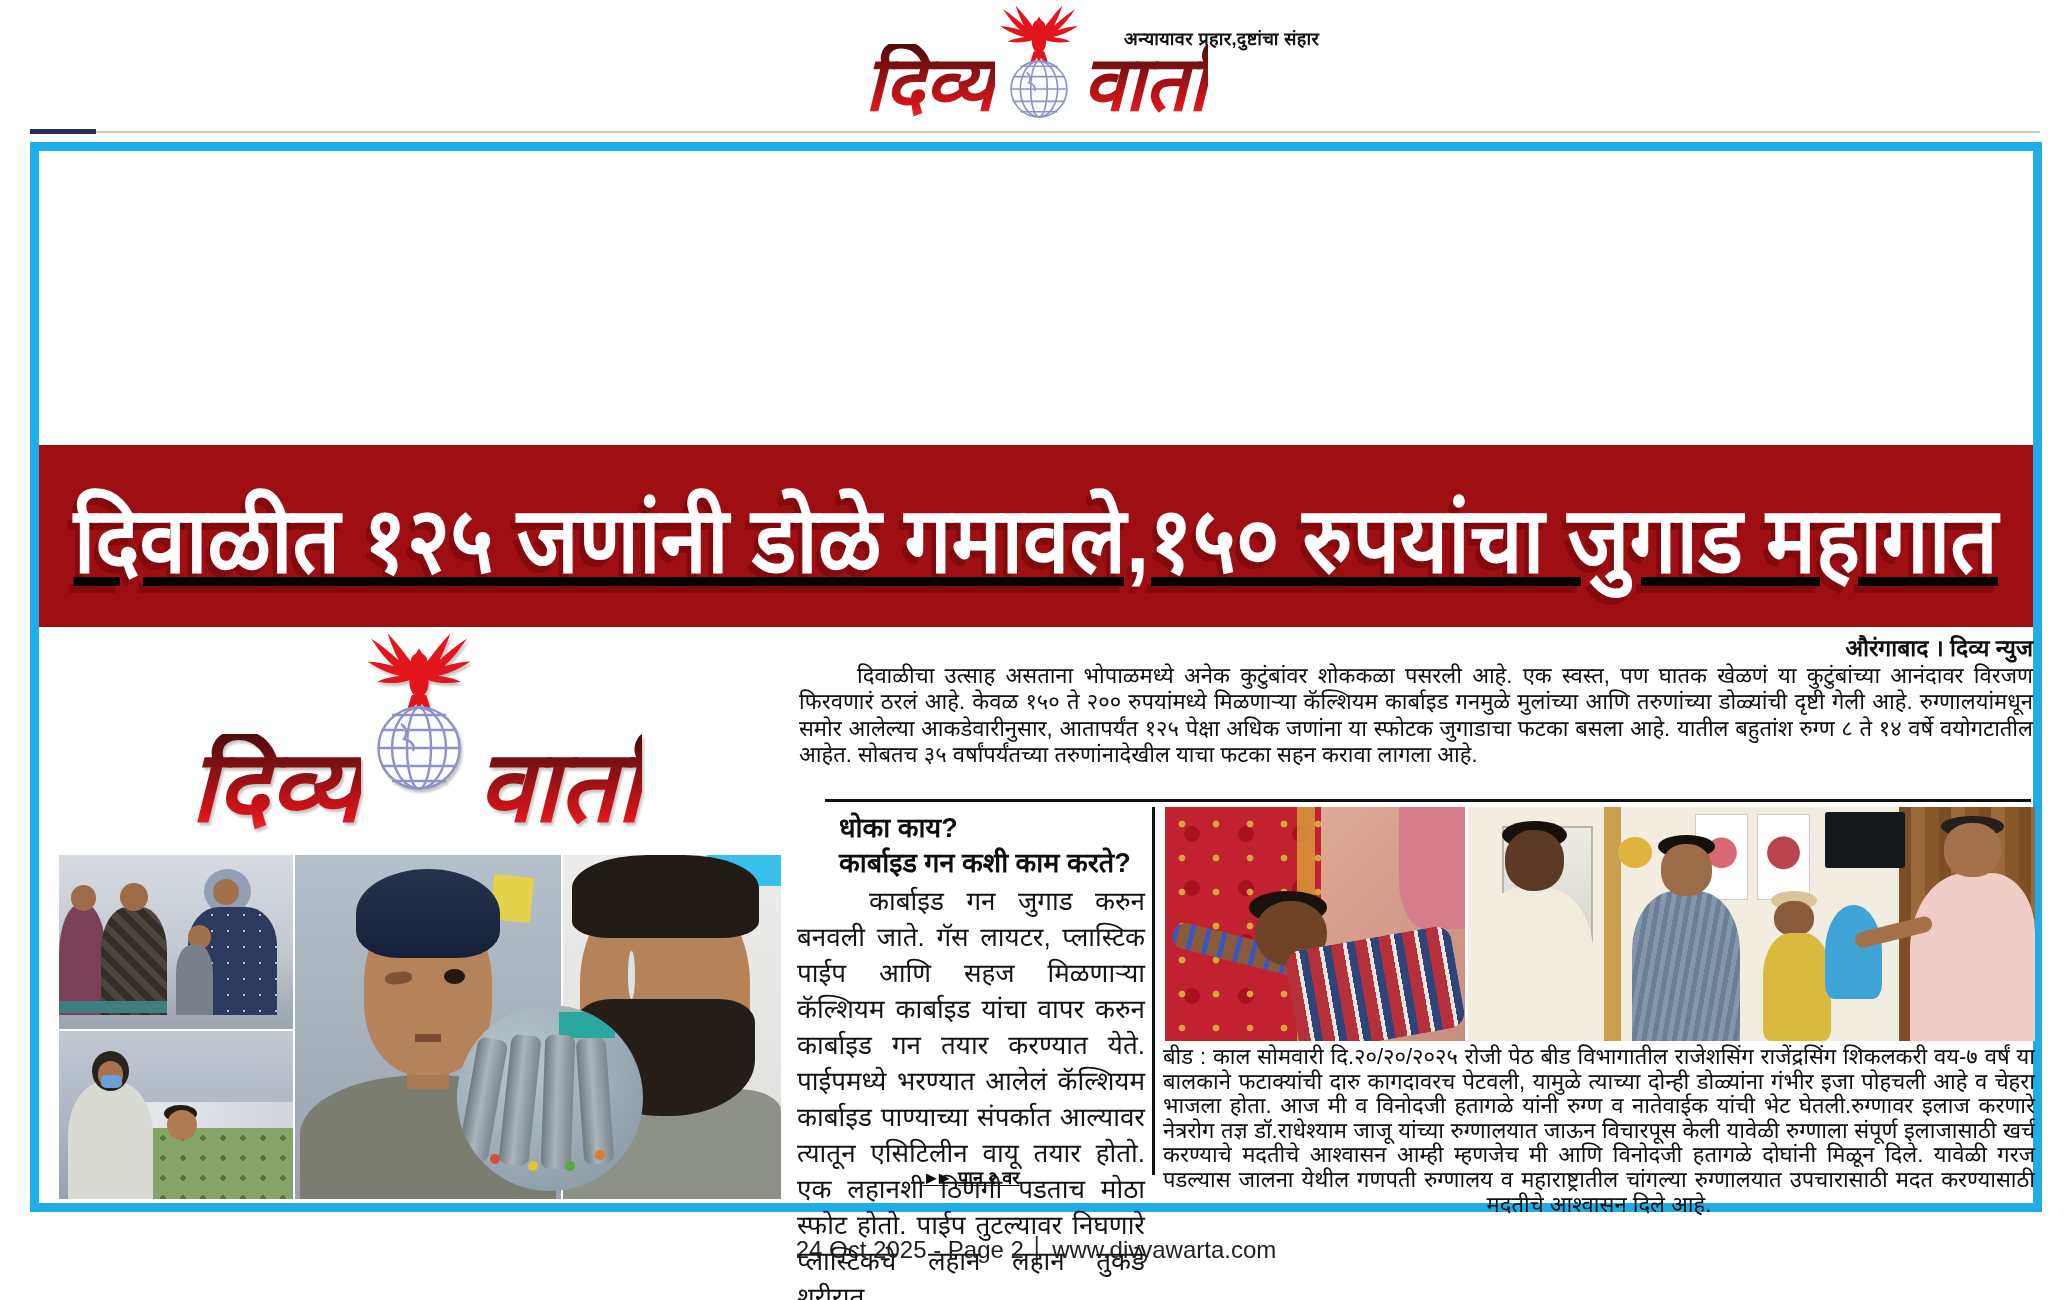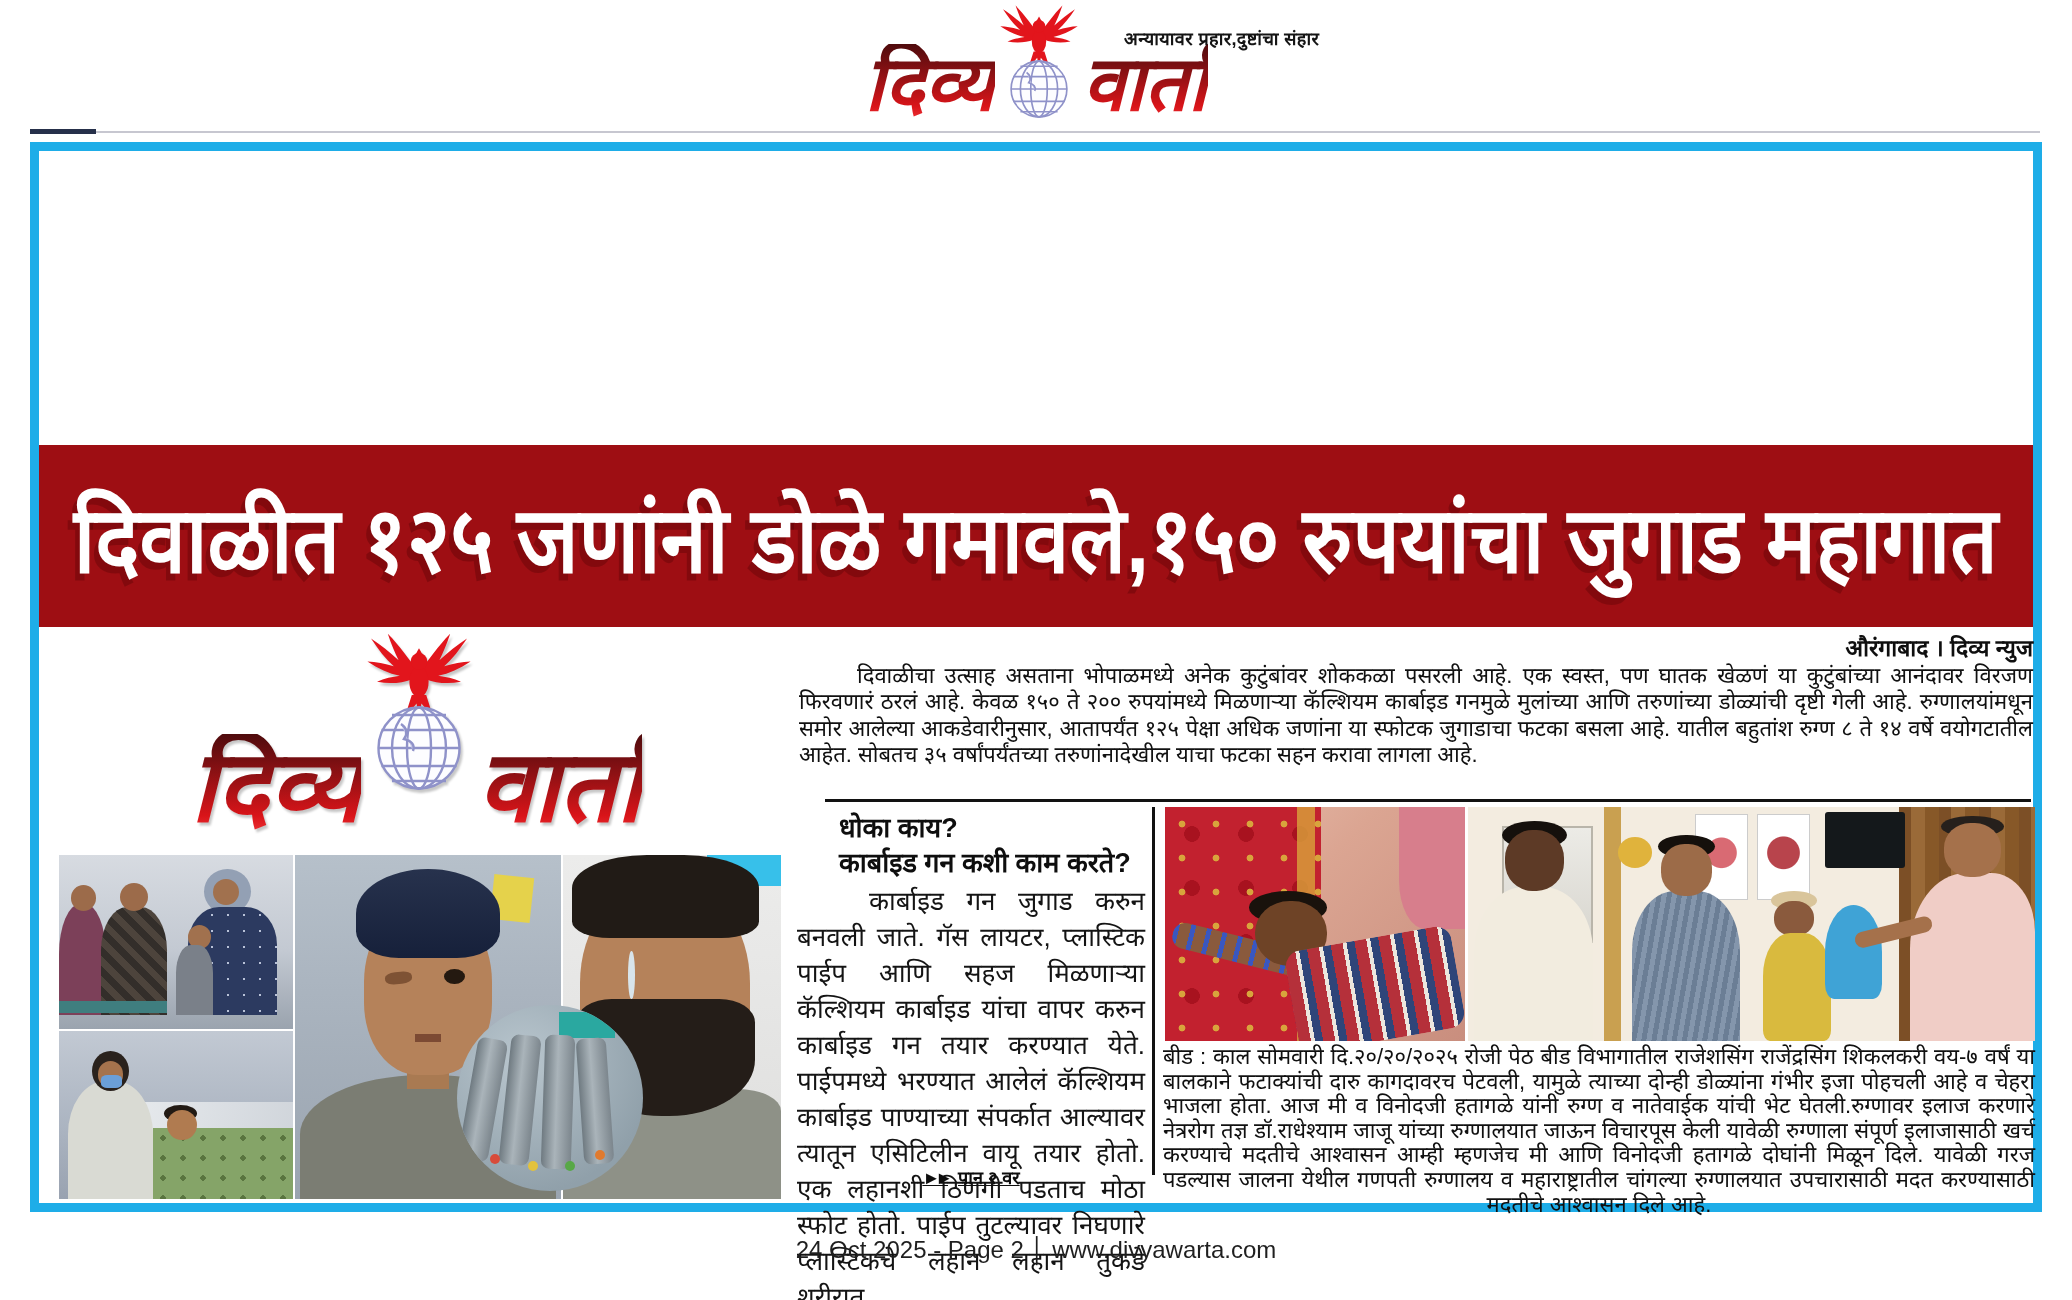--- a/index.html
+++ b/index.html
@@ -32,21 +32,21 @@
     border:9px solid #1eade8;background:#fff;box-sizing:border-box;}
 
   .headline{position:absolute;left:0;top:2px;width:1994px;height:290px;
     display:flex;align-items:center;justify-content:center;overflow:visible;}
   .headline .fitwrap{display:inline-block;white-space:pre;font-weight:bold;font-size:128px;
     letter-spacing:-2px;text-shadow:-12px 16px 0 #d9d9d9;transform-origin:center center;}
   .hl-b{color:#262122;}
   .hl-r{color:#e8212b;}
 
   .banner{position:absolute;left:0;top:294px;width:1994px;height:182px;background:#9e0e13;
-    display:flex;align-items:center;justify-content:center;}
+    display:flex;align-items:center;justify-content:center;text-decoration:underline;}
   .banner .fitwrap{display:inline-block;white-space:pre;font-weight:bold;font-size:92px;color:#ffffff;
     text-shadow:-5px 7px 0 rgba(70,0,0,.30);transform-origin:center center;}
 
   
   .innerlogo{position:absolute;left:20px;top:478px;width:714px;height:226px;
     filter:drop-shadow(2px 3px 1px rgba(0,0,0,.22));}
   .innerlogo .logo-word{font-size:100px;margin-top:58px;}
   .innerlogo .logo-center{width:116px;height:210px;}
   .innerlogo .bird{top:0;width:126px;height:96px;}
   .innerlogo .globe{top:74px;width:90px;height:90px;}

